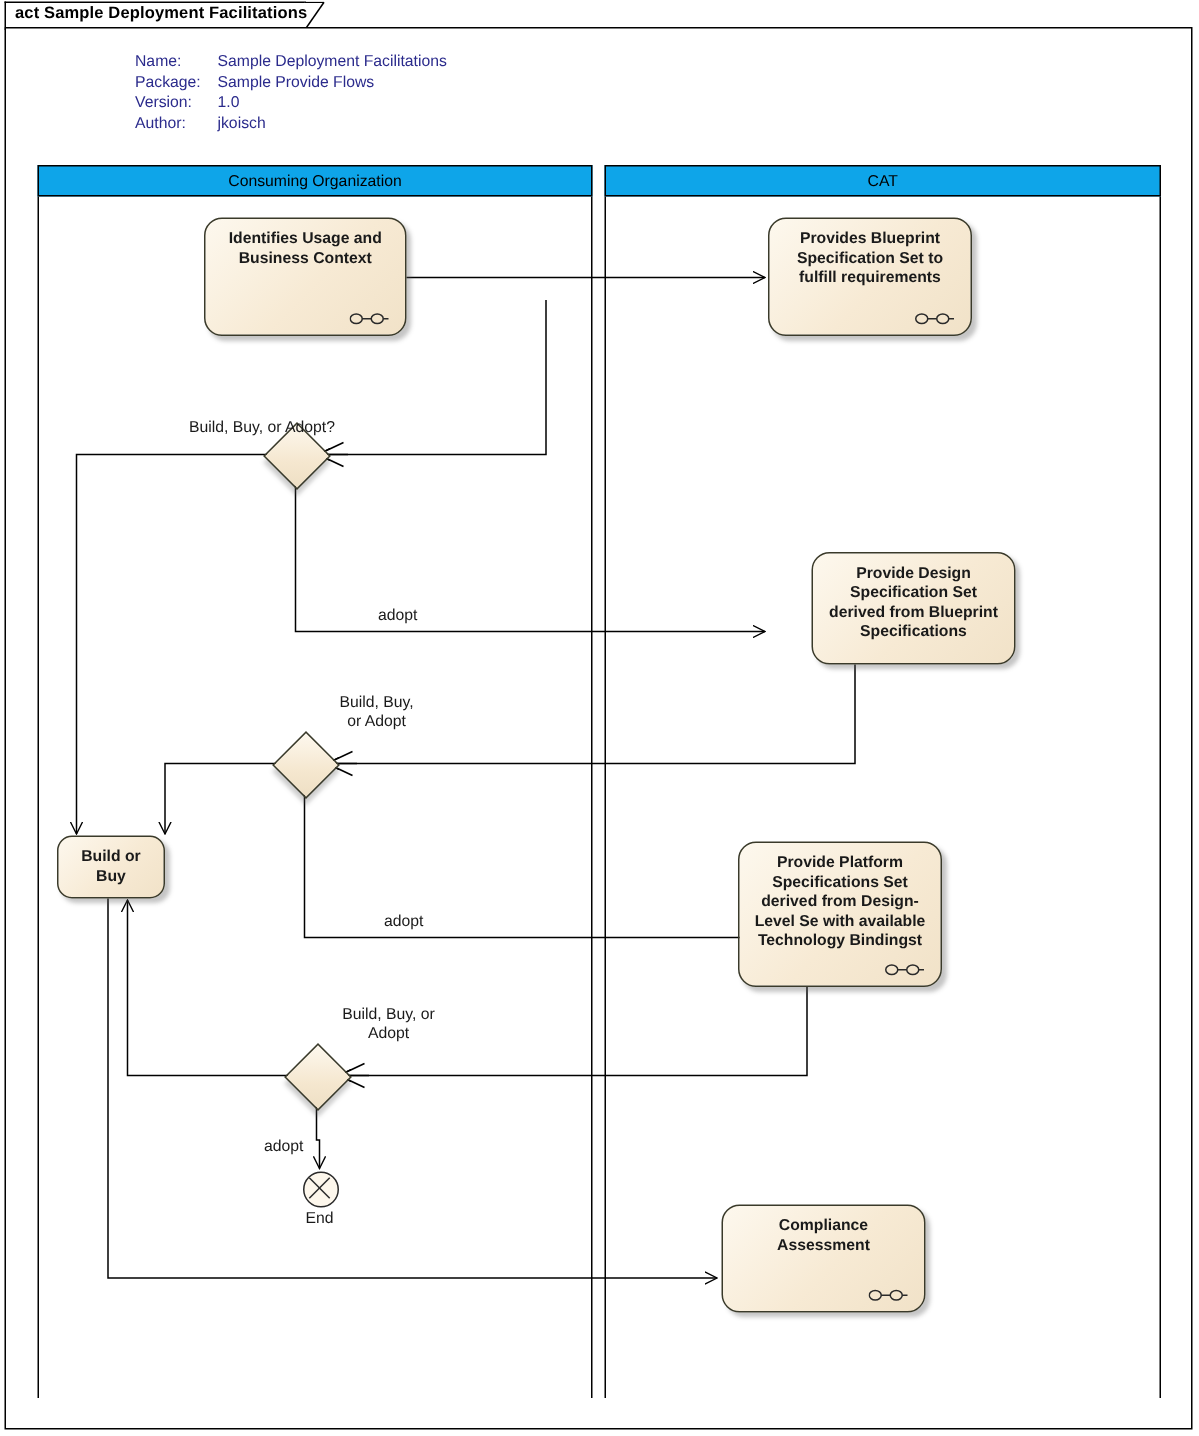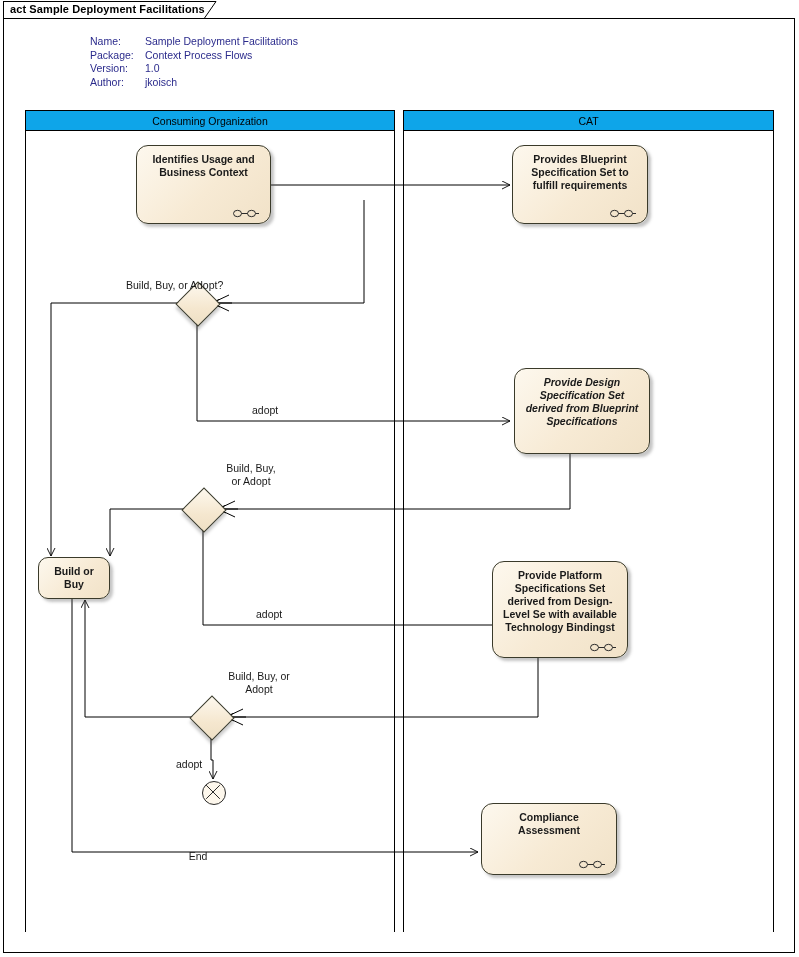--- a/index.html
+++ b/index.html
@@ -184,21 +184,21 @@
   </div>
   <div class="title-tab-label">act Sample Deployment Facilitations</div>
 
   <div class="frame-border"></div>
 
   <div class="meta">
     <span class="meta-row">
       <span class="meta-key">Name:</span><span class="meta-val">Sample Deployment Facilitations</span>
     </span>
     <span class="meta-row">
-      <span class="meta-key">Package:</span><span class="meta-val">Context Process Flows</span>
+      <span class="meta-key">Package:</span><span class="meta-val">Sample Provide Flows</span>
     </span>
     <span class="meta-row">
       <span class="meta-key">Version:</span><span class="meta-val">1.0</span>
     </span>
     <span class="meta-row">
       <span class="meta-key">Author:</span><span class="meta-val">jkoisch</span>
     </span>
   </div>
 
   <div class="lane-head" style="left:25px; top:110px; width:370px; height:21px;">
@@ -276,21 +276,21 @@
     <span class="rake">
       <svg width="28" height="9" viewBox="0 0 28 9">
         <ellipse cx="4.5" cy="4.5" rx="4" ry="3.2" fill="none" stroke="#2a2a2a" stroke-width="1"></ellipse>
         <line x1="8.5" y1="4.5" x2="14.5" y2="4.5" stroke="#2a2a2a" stroke-width="1"></line>
         <ellipse cx="18.5" cy="4.5" rx="4" ry="3.2" fill="none" stroke="#2a2a2a" stroke-width="1"></ellipse>
         <line x1="22.5" y1="4.5" x2="26" y2="4.5" stroke="#2a2a2a" stroke-width="1"></line>
       </svg>
     </span>
   </div>
 
-  <div class="node top-text" style="left:514px; top:368px; width:136px; height:86px;font-style:italic;">
+  <div class="node top-text" style="left:541px; top:368px; width:136px; height:75px;">
     <span class="node-label">Provide Design Specification  Set derived from Blueprint Specifications</span>
   </div>
 
   <div class="node top-text" style="left:492px; top:561px; width:136px; height:97px;">
     <span class="node-label">Provide Platform Specifications  Set derived from Design-Level Se with available Technology Bindingst</span>
     <span class="rake">
       <svg width="28" height="9" viewBox="0 0 28 9">
         <ellipse cx="4.5" cy="4.5" rx="4" ry="3.2" fill="none" stroke="#2a2a2a" stroke-width="1"></ellipse>
         <line x1="8.5" y1="4.5" x2="14.5" y2="4.5" stroke="#2a2a2a" stroke-width="1"></line>
         <ellipse cx="18.5" cy="4.5" rx="4" ry="3.2" fill="none" stroke="#2a2a2a" stroke-width="1"></ellipse>
@@ -329,15 +329,15 @@
   <div class="elabel" style="left:252px; top:404px;">adopt</div>
   <div class="elabel" style="left:256px; top:608px;">adopt</div>
   <div class="elabel" style="left:176px; top:758px;">adopt</div>
 
   <div class="final" style="left:202px; top:781px;">
     <svg width="20" height="20" viewBox="0 0 20 20" style="display:block;">
       <line x1="3.2" y1="3.2" x2="16.8" y2="16.8" stroke="#2a2a2a" stroke-width="1"></line>
       <line x1="16.8" y1="3.2" x2="3.2" y2="16.8" stroke="#2a2a2a" stroke-width="1"></line>
     </svg>
   </div>
-  <div class="final-label" style="left:168px; top:806px; width:60px;margin-top:44px;">End</div>
+  <div class="final-label" style="left:183px; top:806px; width:60px;">End</div>
 
 </div>
 
 </body></html>

